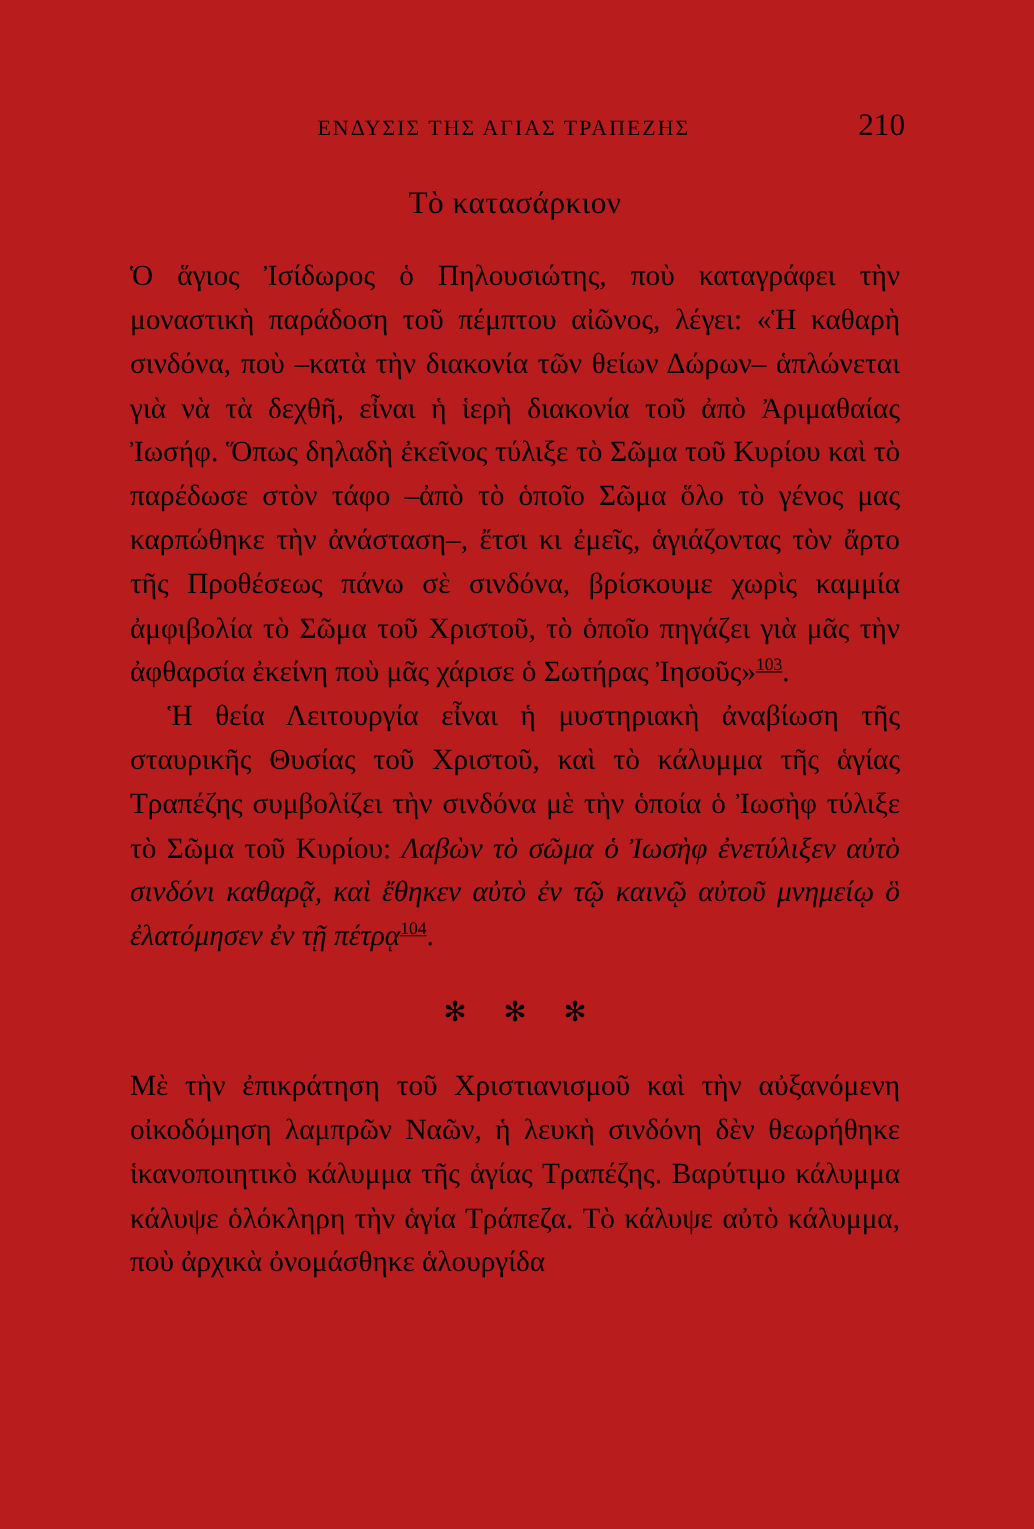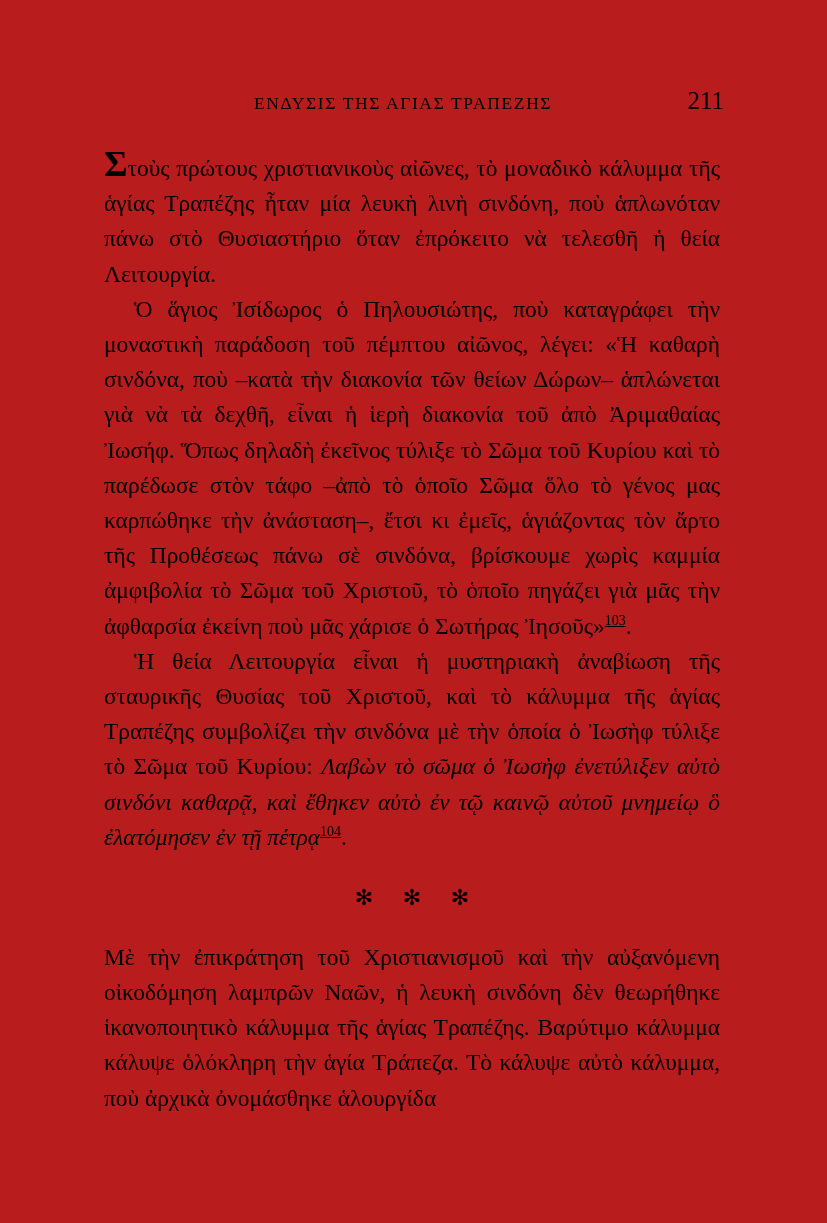--- a/index.html
+++ b/index.html
@@ -98,27 +98,27 @@
     user-select: none;
   }
 </style>
 </head>
 <body>
 
 <div id="page">
 
   <div class="running-head">
     <span class="head-title">ΕΝΔΥΣΙΣ ΤΗΣ ΑΓΙΑΣ ΤΡΑΠΕΖΗΣ</span>
-    <span class="folio">211</span>
+    <span class="folio">210</span>
   </div>
 
   <div class="column">
 
+    <h1 class="section-title">Τὸ κατασάρκιον</h1>
 
-    <p class="body-par lead"><span class="dropcap">Σ</span><span>τοὺς πρώτους χριστιανικοὺς αἰῶνες, τὸ μοναδικὸ κάλυμμα τῆς ἁγίας Τραπέζης ἦταν μία λευκὴ λινὴ σινδόνη, ποὺ ἁπλωνόταν πάνω στὸ Θυσιαστήριο ὅταν ἐπρόκειτο νὰ τελεσθῆ ἡ θεία Λειτουργία.</span></p>
 
     <p class="body-par"><span>Ὁ ἅγιος Ἰσίδωρος ὁ Πηλουσιώτης, ποὺ καταγράφει τὴν μοναστικὴ παράδοση τοῦ πέμπτου αἰῶνος, λέγει: «Ἡ καθαρὴ σινδόνα, ποὺ –κατὰ τὴν διακονία τῶν θείων Δώρων– ἁπλώνεται γιὰ νὰ τὰ δεχθῆ, εἶναι ἡ ἱερὴ διακονία τοῦ ἀπὸ Ἀριμαθαίας Ἰωσήφ. Ὅπως δηλαδὴ ἐκεῖνος τύλιξε τὸ Σῶμα τοῦ Κυρίου καὶ τὸ παρέδωσε στὸν τάφο –ἀπὸ τὸ ὁποῖο Σῶμα ὅλο τὸ γένος μας καρπώθηκε τὴν ἀνάσταση–, ἔτσι κι ἐμεῖς, ἁγιάζοντας τὸν ἄρτο τῆς Προθέσεως πάνω σὲ σινδόνα, βρίσκουμε χωρὶς καμμία ἀμφιβολία τὸ Σῶμα τοῦ Χριστοῦ, τὸ ὁποῖο πηγάζει γιὰ μᾶς τὴν ἀφθαρσία ἐκείνη ποὺ μᾶς χάρισε ὁ Σωτήρας Ἰησοῦς»</span><sup class="fn">103</sup><span>.</span></p>
 
     <p class="body-par"><span>Ἡ θεία Λειτουργία εἶναι ἡ μυστηριακὴ ἀναβίωση τῆς σταυρικῆς Θυσίας τοῦ Χριστοῦ, καὶ τὸ κάλυμμα τῆς ἁγίας Τραπέζης συμβολίζει τὴν σινδόνα μὲ τὴν ὁποία ὁ Ἰωσὴφ τύλιξε τὸ Σῶμα τοῦ Κυρίου: </span><span class="quote-ital">Λαβὼν τὸ σῶμα ὁ Ἰωσὴφ ἐνετύλιξεν αὐτὸ σινδόνι καθαρᾷ, καὶ ἔθηκεν αὐτὸ ἐν τῷ καινῷ αὐτοῦ μνημείῳ ὃ ἐλατόμησεν ἐν τῇ πέτρᾳ</span><sup class="fn">104</sup><span>.</span></p>
 
     <div class="divider">✻ ✻ ✻</div>
 
     <p class="body-par"><span>Μὲ τὴν ἐπικράτηση τοῦ Χριστιανισμοῦ καὶ τὴν αὐξανόμενη οἰκοδόμηση λαμπρῶν Ναῶν, ἡ λευκὴ σινδόνη δὲν θεωρήθηκε ἱκανοποιητικὸ κάλυμμα τῆς ἁγίας Τραπέζης. Βαρύτιμο κάλυμμα κάλυψε ὁλόκληρη τὴν ἁγία Τράπεζα. Τὸ κάλυψε αὐτὸ κάλυμμα, ποὺ ἀρχικὰ ὀνομάσθηκε ἁλουργίδα</span></p>
 
   </div>

